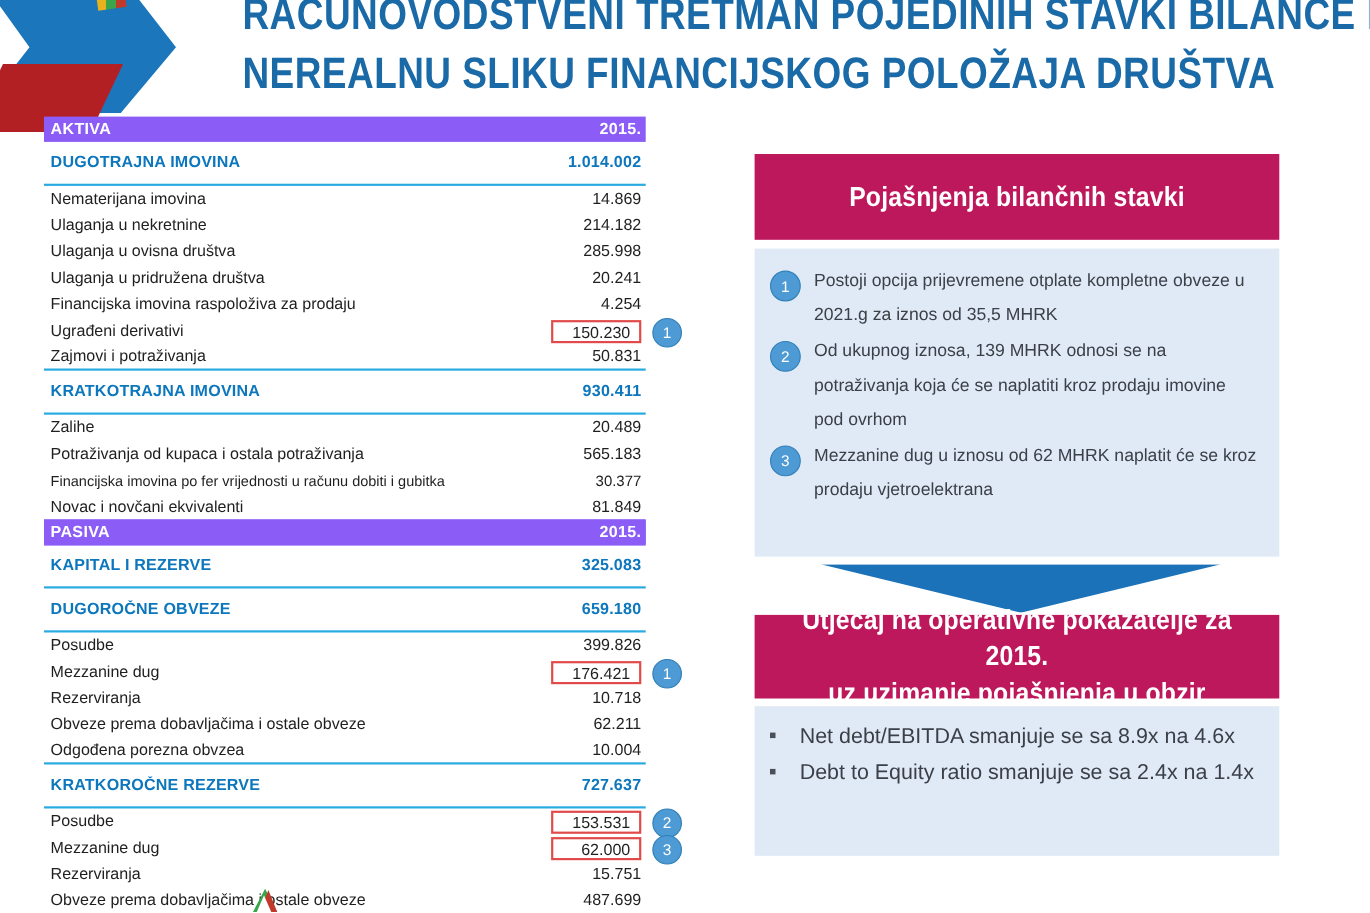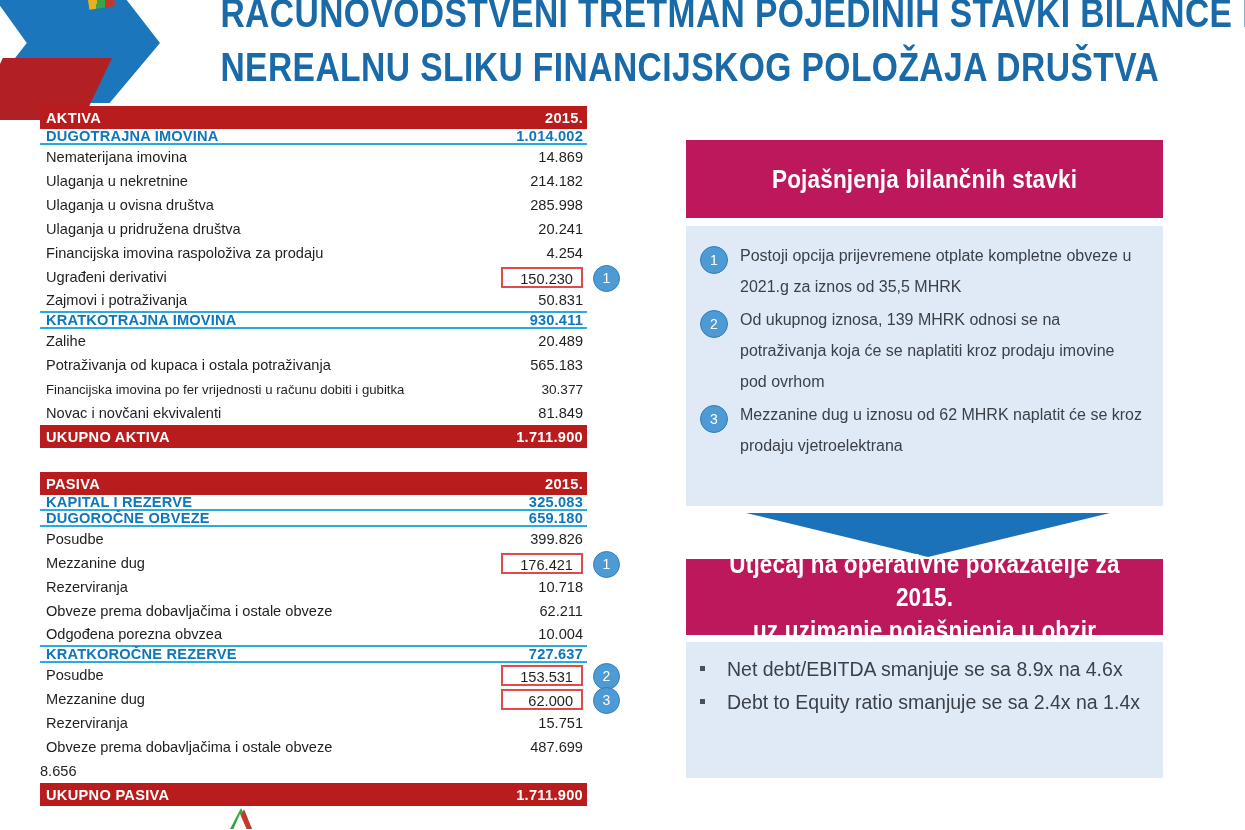--- a/index.html
+++ b/index.html
@@ -51,26 +51,26 @@
     font-size:14.6px;
     color:#1f1f1f;
     box-sizing:border-box;
   }
   .row .lbl{flex:1;white-space:nowrap;padding-left:6px;overflow:hidden;}
   .row .val{text-align:right;padding-right:4px;white-space:nowrap;}
   .row.small .lbl{font-size:13.2px;}
   .row.small .val{font-size:13.6px;}
 
   .row.hdr{
-    background:#b91c1c;color:#ffffff;font-weight:700;letter-spacing:.3px;
+    background:#8b5cf6;color:#ffffff;font-weight:700;letter-spacing:.3px;
     font-size:14.6px;height:23px;
   }
   .row.sub{
     color:#0d77bd;font-weight:700;letter-spacing:.2px;
-    border-bottom:2.5px solid #29abe2;height:16px;
+    border-bottom:2.5px solid #29abe2;height:40px;
   }
   .row.item{border-bottom:0;}
   .row.lastitem{border-bottom:2.5px solid #29abe2;}
 
   .boxwrap{position:relative;display:inline-block;}
   .redbox{
     border:2px solid #e04a4a;
     padding:0 8px 0 10px;
     background:#fff;
     display:inline-block;

